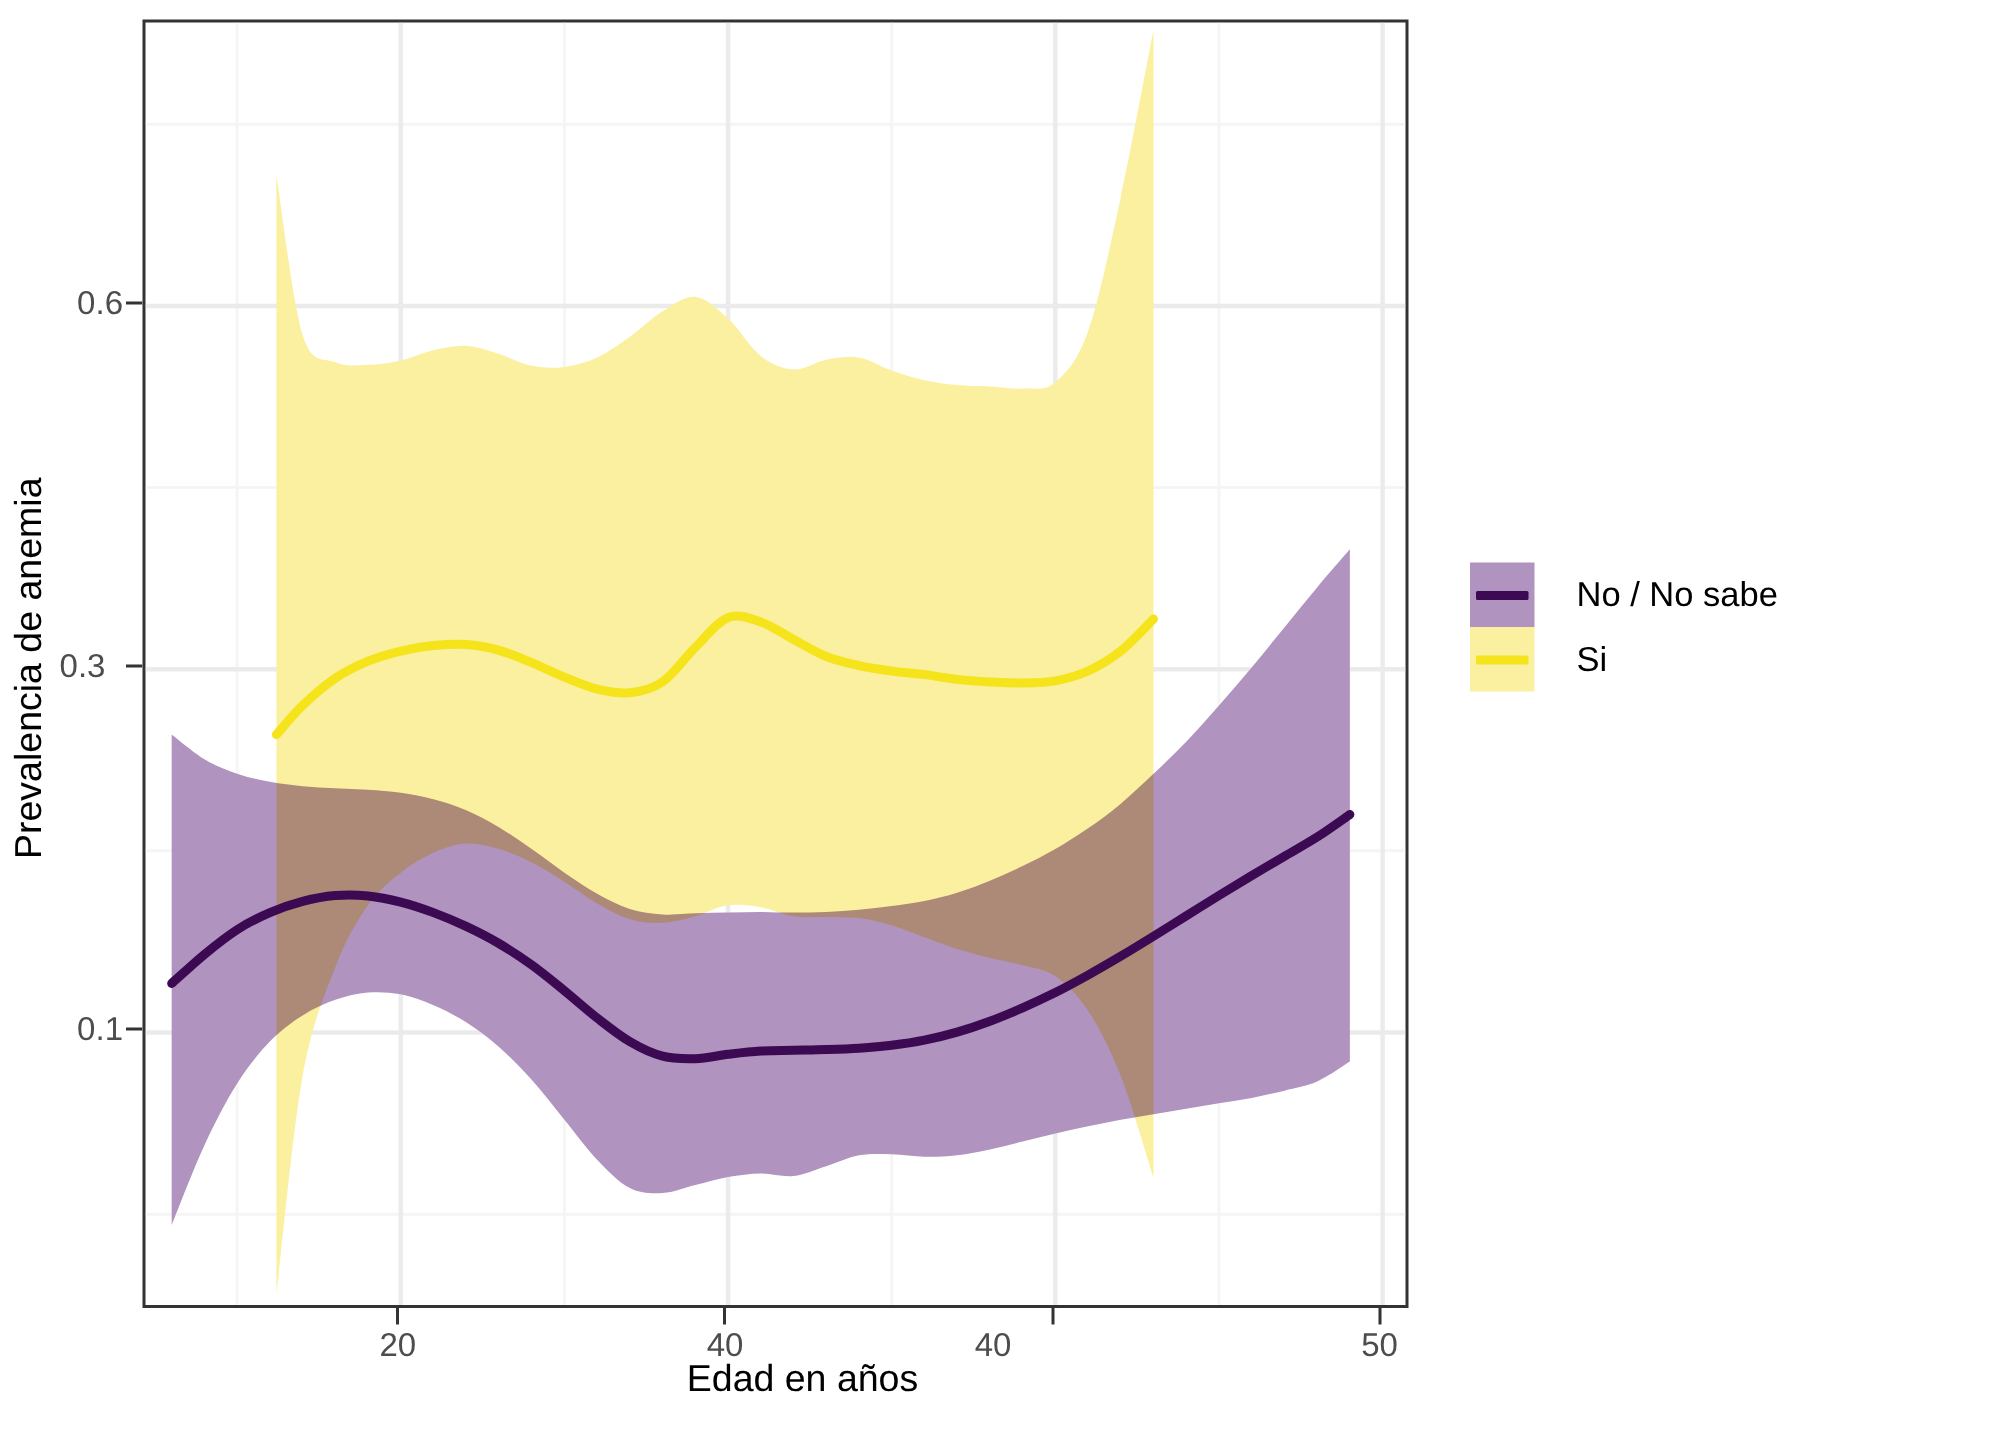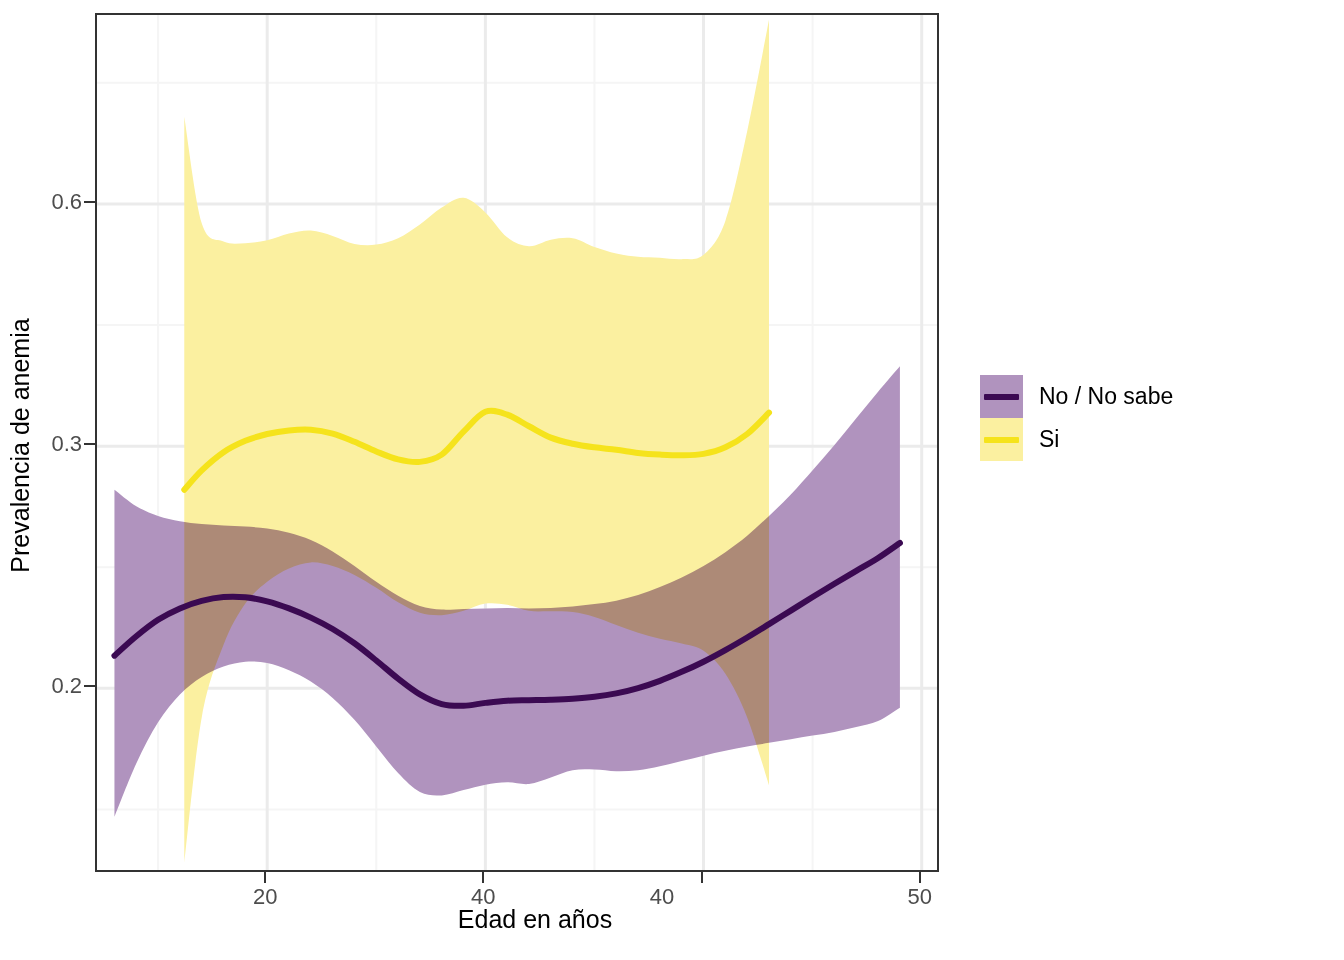--- a/index.html
+++ b/index.html
@@ -122,20 +122,21 @@
   #legend-title {
     font-size: 25px;
     color: #000000;
     margin-bottom: 10px;
     white-space: nowrap;
   }
   .legend-row {
     display: flex;
     align-items: center;
     height: 43px;
+    gap: 12px;
   }
   .legend-key {
     position: relative;
     width: 43px;
     height: 43px;
     flex: 0 0 43px;
   }
   .legend-key-line {
     position: absolute;
     left: 4px;
@@ -155,22 +156,22 @@
 </head>
 <body>
 
 <div id="figure">
 
   <div id="y-axis-title">
     <span>Prevalencia de anemia</span>
   </div>
 
   <div id="y-tick-labels">
-      <div class="y-tick-label" style="top: 686.343px;">0.2</div>
-      <div class="y-tick-label" style="top: 444.133px;">0.3</div>
+      <div class="y-tick-label" style="top: 686.343px;">0.1</div>
+      <div class="y-tick-label" style="top: 444.133px; text-align: center;">0.3</div>
       <div class="y-tick-label" style="top: 201.924px;">0.6</div>
     </div>
 
   <div id="y-tick-marks">
       <div class="tick-mark-y" style="top: 685.343px;"></div>
       <div class="tick-mark-y" style="top: 443.133px;"></div>
       <div class="tick-mark-y" style="top: 200.924px;"></div>
     </div>
 
   <div id="plot-panel">

